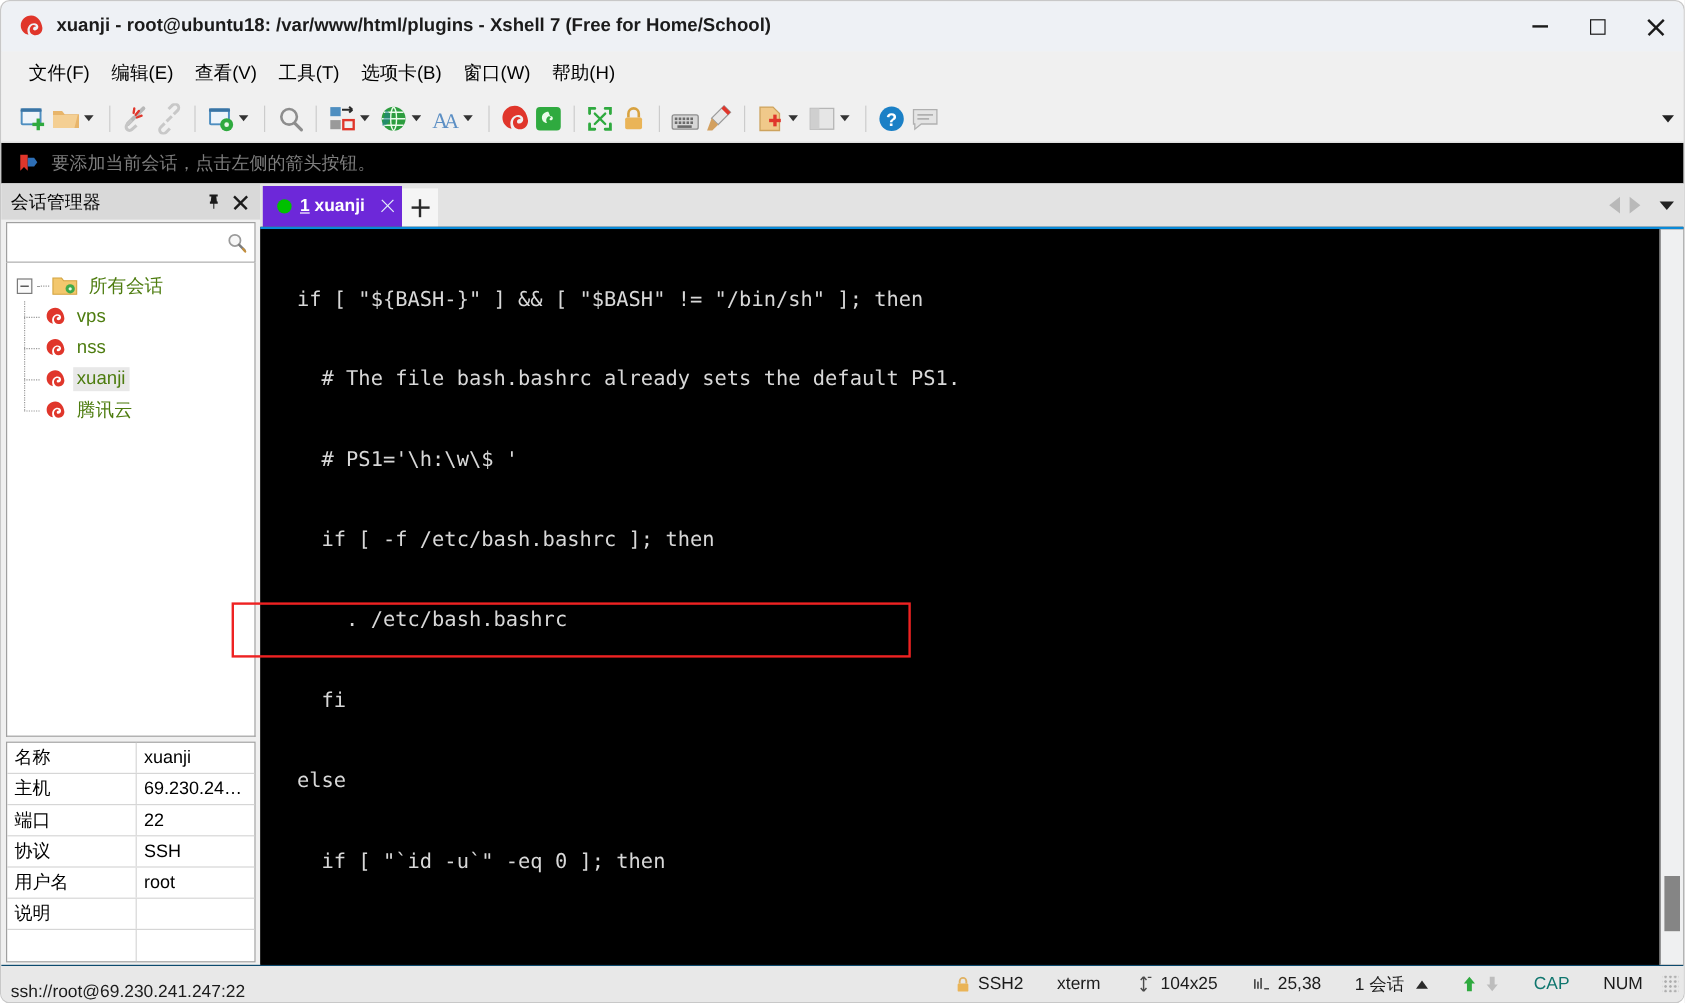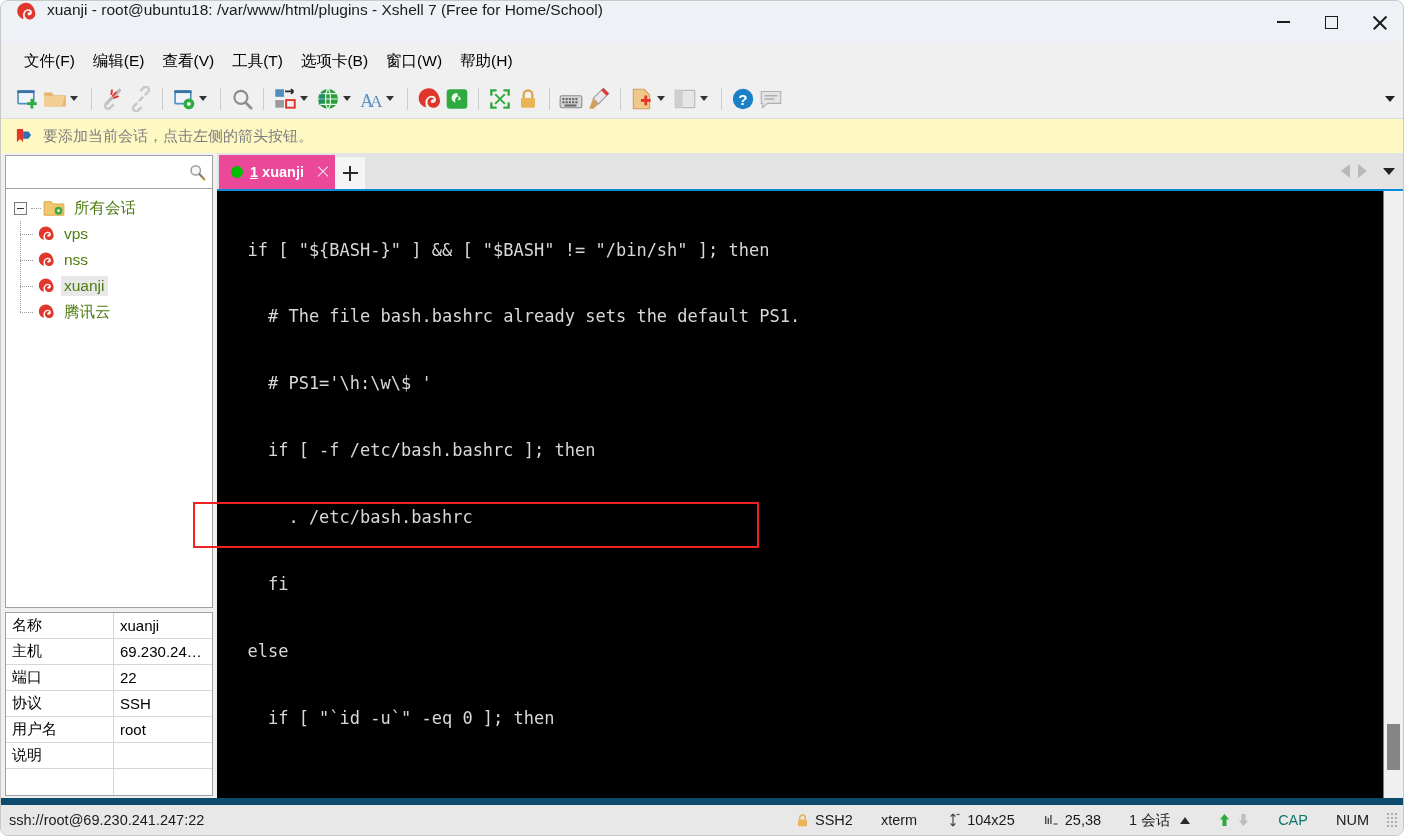--- a/index.html
+++ b/index.html
@@ -19,23 +19,25 @@
     overflow: hidden;
     display: flex;
     flex-direction: column;
   }
 
   
   .titlebar {
     height: 42px;
     background: #eef1f5;
     display: flex;
+    align-items: center;
     flex: 0 0 42px;
     border-top-left-radius: 8px;
     border-top-right-radius: 8px;
+    font-weight: bold;
   }
   .titlebar-icon {
     width: 22px; height: 22px;
     margin-left: 14px; margin-right: 10px;
     flex: 0 0 22px;
   }
   .title-text {
     font-size: 15.5px;
     color: #1b1b1b;
     white-space: nowrap;
@@ -140,21 +142,21 @@
     border-left: 5px solid transparent;
     border-right: 5px solid transparent;
     border-top: 6px solid #222;
     cursor: default;
   }
 
   
   .noticebar {
     height: 34px;
     flex: 0 0 34px;
-    background: #fef9c3;
+    background: #000000;
     display: flex;
     align-items: center;
     padding-left: 14px;
   }
   .notice-ico { width: 18px; height: 16px; margin-right: 10px; flex: 0 0 18px;}
   .notice-text { font-size: 15px; color: #7e7e7e; white-space: nowrap; }
 
   
   .main {
     flex: 1 1 auto;
@@ -295,21 +297,21 @@
   .tabstrip {
     height: 36px; flex: 0 0 36px;
     background: #e3e3e3;
     display: flex;
     align-items: flex-end;
     position: relative;
     padding-left: 2px;
   }
   .tab {
     height: 34px;
-    background: #ec4899;
+    background: #6d28d9;
     display: flex; align-items: center;
     padding: 0 6px 0 12px;
     gap: 7px;
     cursor: default;
   }
   .tab-dot {
     width: 12px; height: 12px; border-radius: 50%;
     background: #00c000;
     flex: 0 0 12px;
   }
@@ -401,23 +403,23 @@
     height: 46px;
     border: 2px solid #ee2222;
     pointer-events: none;
     z-index: 5;
   }
 
   
   .statusbar {
     height: 40px; flex: 0 0 30px;
     background: #e8e8e8;
-    border-top: 7px solid #0c4a6e;
-    display: flex;
-    align-items: center;
+    border-top: 1px solid #0c4a6e;
+    display: flex;
+    align-items: flex-end;
     font-size: 14.5px;
     color: #1b1b1b;
   }
   .sb-left { padding-left: 8px; white-space: nowrap; }
   .sb-right { margin-left: auto; display: flex; align-items: center; height: 30px; }
   .sb-cell {
     display: flex; align-items: center; gap: 6px;
     padding: 0 14px; white-space: nowrap; height: 30px;
   }
   .sb-dim { color: #0f766e; }
@@ -677,20 +679,31 @@
         <path d="M2 1h7v15l-3.5-3.5L2 16z" fill="#e0362b"></path>
         <path d="M9 4h6l3 4-3 4H9z" fill="#2e6fb6"></path>
       </svg>
     </span>
     <span class="notice-text">要添加当前会话，点击左侧的箭头按钮。</span>
   </div>
 
   <div class="main">
 
     <div class="sidebar">
+      <div class="sm-header">
+        <span class="sm-title">会话管理器</span>
+        <span class="sm-btns">
+          <span class="sm-pin">
+            <svg viewBox="0 0 14 16" width="12" height="14">
+              <path d="M3 1h8v2H9.6l.6 5H11v2H7.7v5h-1V10H3.4V8h.8l.6-5H3z" fill="#1b1b1b"></path>
+            </svg>
+          </span>
+          <span class="sm-close"></span>
+        </span>
+      </div>
 
       <div class="sm-search">
         <input type="text" placeholder="" style="">
         <span class="search-ico">
           <svg viewBox="0 0 20 20" width="18" height="18">
             <circle cx="8.6" cy="8.2" r="5.2" fill="#f7f7f7" stroke="#9a9a9a" stroke-width="1.6"></circle>
             <path d="M12.6 12.2l5 5.2" stroke="#7d7d7d" stroke-width="2.3" stroke-linecap="round"></path>
             <path d="M16.2 16l2 2.6" stroke="#c58f3c" stroke-width="2" stroke-linecap="round"></path>
           </svg>
         </span>

